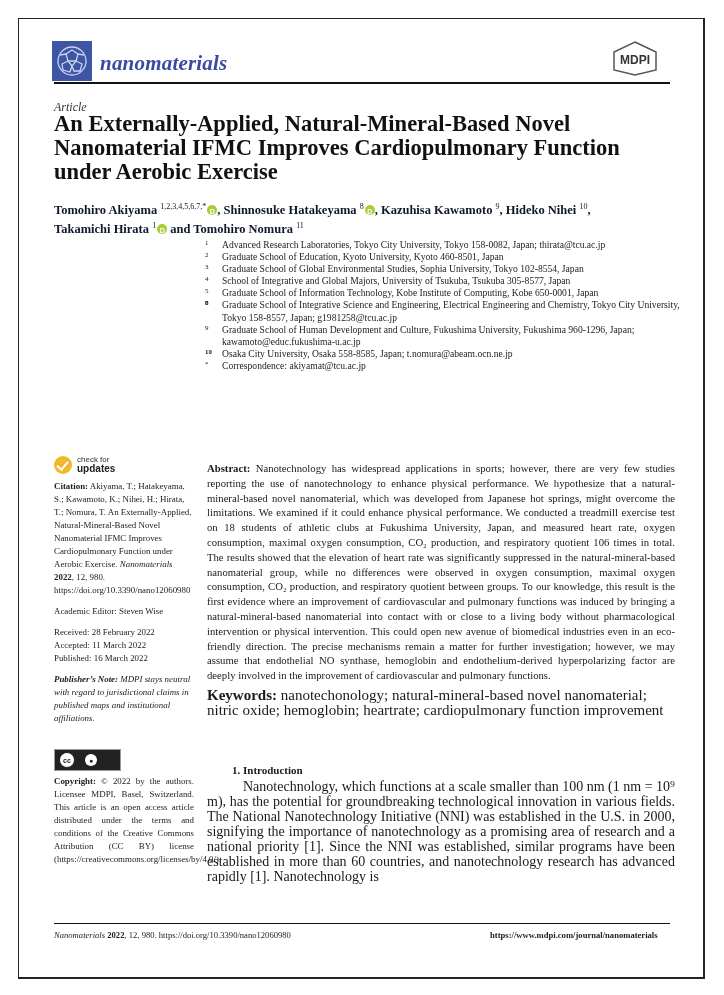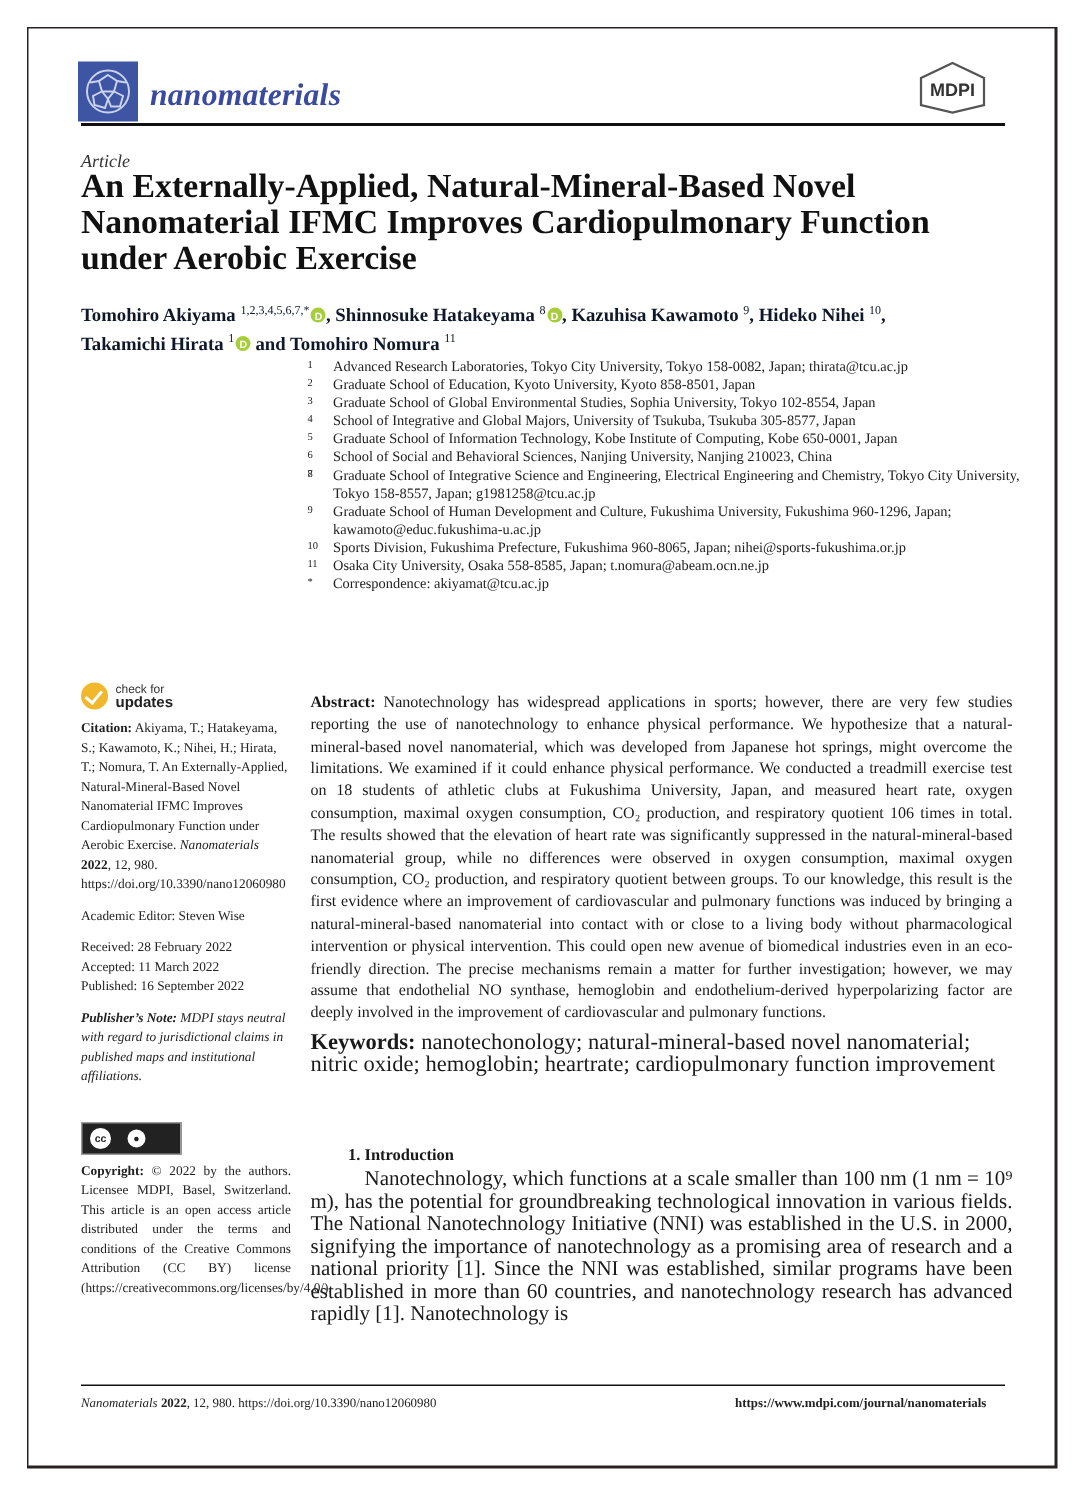--- a/index.html
+++ b/index.html
@@ -65,29 +65,29 @@
 </div>
 <div class="abs header-rule"></div>
 
 <div class="abs article-type">Article</div>
 <div class="abs title">An Externally-Applied, Natural-Mineral-Based Novel Nanomaterial IFMC Improves Cardiopulmonary Function under Aerobic Exercise</div>
 
 <div class="abs authors" id="authors"><span>Tomohiro Akiyama</span> <sup>1,2,3,4,5,6,7,*</sup><span class="orcid"></span><span>, </span><span>Shinnosuke Hatakeyama</span> <sup>8</sup><span class="orcid"></span><span>, </span><span>Kazuhisa Kawamoto</span> <sup>9</sup><span>, </span><span>Hideko Nihei</span> <sup>10</sup><span>,</span><br><span>Takamichi Hirata</span> <sup>1</sup><span class="orcid"></span><span> and </span><span>Tomohiro Nomura</span> <sup>11</sup><span></span></div>
 
 <div class="abs affils" id="affils">
     <div class="affil"><span class="num">1</span><span>Advanced Research Laboratories, Tokyo City University, Tokyo 158-0082, Japan; thirata@tcu.ac.jp</span></div>
-    <div class="affil"><span class="num">2</span><span>Graduate School of Education, Kyoto University, Kyoto 858-8501, Japan</span></div>
+    <div class="affil"><span class="num">2</span><span>Graduate School of Education, Kyoto University, Kyoto 460-8501, Japan</span></div>
     <div class="affil"><span class="num">3</span><span>Graduate School of Global Environmental Studies, Sophia University, Tokyo 102-8554, Japan</span></div>
     <div class="affil"><span class="num">4</span><span>School of Integrative and Global Majors, University of Tsukuba, Tsukuba 305-8577, Japan</span></div>
     <div class="affil"><span class="num">5</span><span>Graduate School of Information Technology, Kobe Institute of Computing, Kobe 650-0001, Japan</span></div>
-    <div class="affil"><span class="num">6</span><span>School of Social and Behavioral Sciences, Nanjing University, Nanjing 210023, China</span></div>
+    <div class="affil"><span class="num">6</span></div>
     <div class="affil"><span class="num">7</span></div>
     <div class="affil"><span class="num">8</span><span>Graduate School of Integrative Science and Engineering, Electrical Engineering and Chemistry, Tokyo City University, Tokyo 158-8557, Japan; g1981258@tcu.ac.jp</span></div>
     <div class="affil"><span class="num">9</span><span>Graduate School of Human Development and Culture, Fukushima University, Fukushima 960-1296, Japan; kawamoto@educ.fukushima-u.ac.jp</span></div>
-    <div class="affil"><span class="num">10</span><span>Sports Division, Fukushima Prefecture, Fukushima 960-8065, Japan; nihei@sports-fukushima.or.jp</span></div>
+    <div class="affil"><span class="num">10</span></div>
     <div class="affil"><span class="num">11</span><span>Osaka City University, Osaka 558-8585, Japan; t.nomura@abeam.ocn.ne.jp</span></div>
     <div class="affil"><span class="num">*</span><span>Correspondence: akiyamat@tcu.ac.jp</span></div>
   </div>
 
 <div class="abs sidebar">
   <div class="check">
     <div class="check-icon"></div>
     <div class="check-text">
       <div>check for</div>
       <b>updates</b>
@@ -96,21 +96,21 @@
   <div class="sb-block">
     <b>Citation:</b>
     <span>Akiyama, T.; Hatakeyama, S.; Kawamoto, K.; Nihei, H.; Hirata, T.; Nomura, T. An Externally-Applied, Natural-Mineral-Based Novel Nanomaterial IFMC Improves Cardiopulmonary Function under Aerobic Exercise.</span>
     <i>Nanomaterials</i>
     <b>2022</b><span>, 12, 980. https://doi.org/10.3390/nano12060980</span>
   </div>
   <div class="sb-block">Academic Editor: Steven Wise</div>
   <div class="sb-block">
     <div>Received: 28 February 2022</div>
     <div>Accepted: 11 March 2022</div>
-    <div>Published: 16 September 2022</div>
+    <div>Published: 16 March 2022</div>
   </div>
   <div class="sb-block" style="margin-bottom:24px;font-style:italic;">
     <b>Publisher’s Note:</b>
     <span>MDPI stays neutral with regard to jurisdictional claims in published maps and institutional affiliations.</span>
   </div>
   <div class="cc-badge">
     <div class="cc-c">cc</div>
     <div class="cc-by">●</div>
   </div>
   <div class="copyright">

